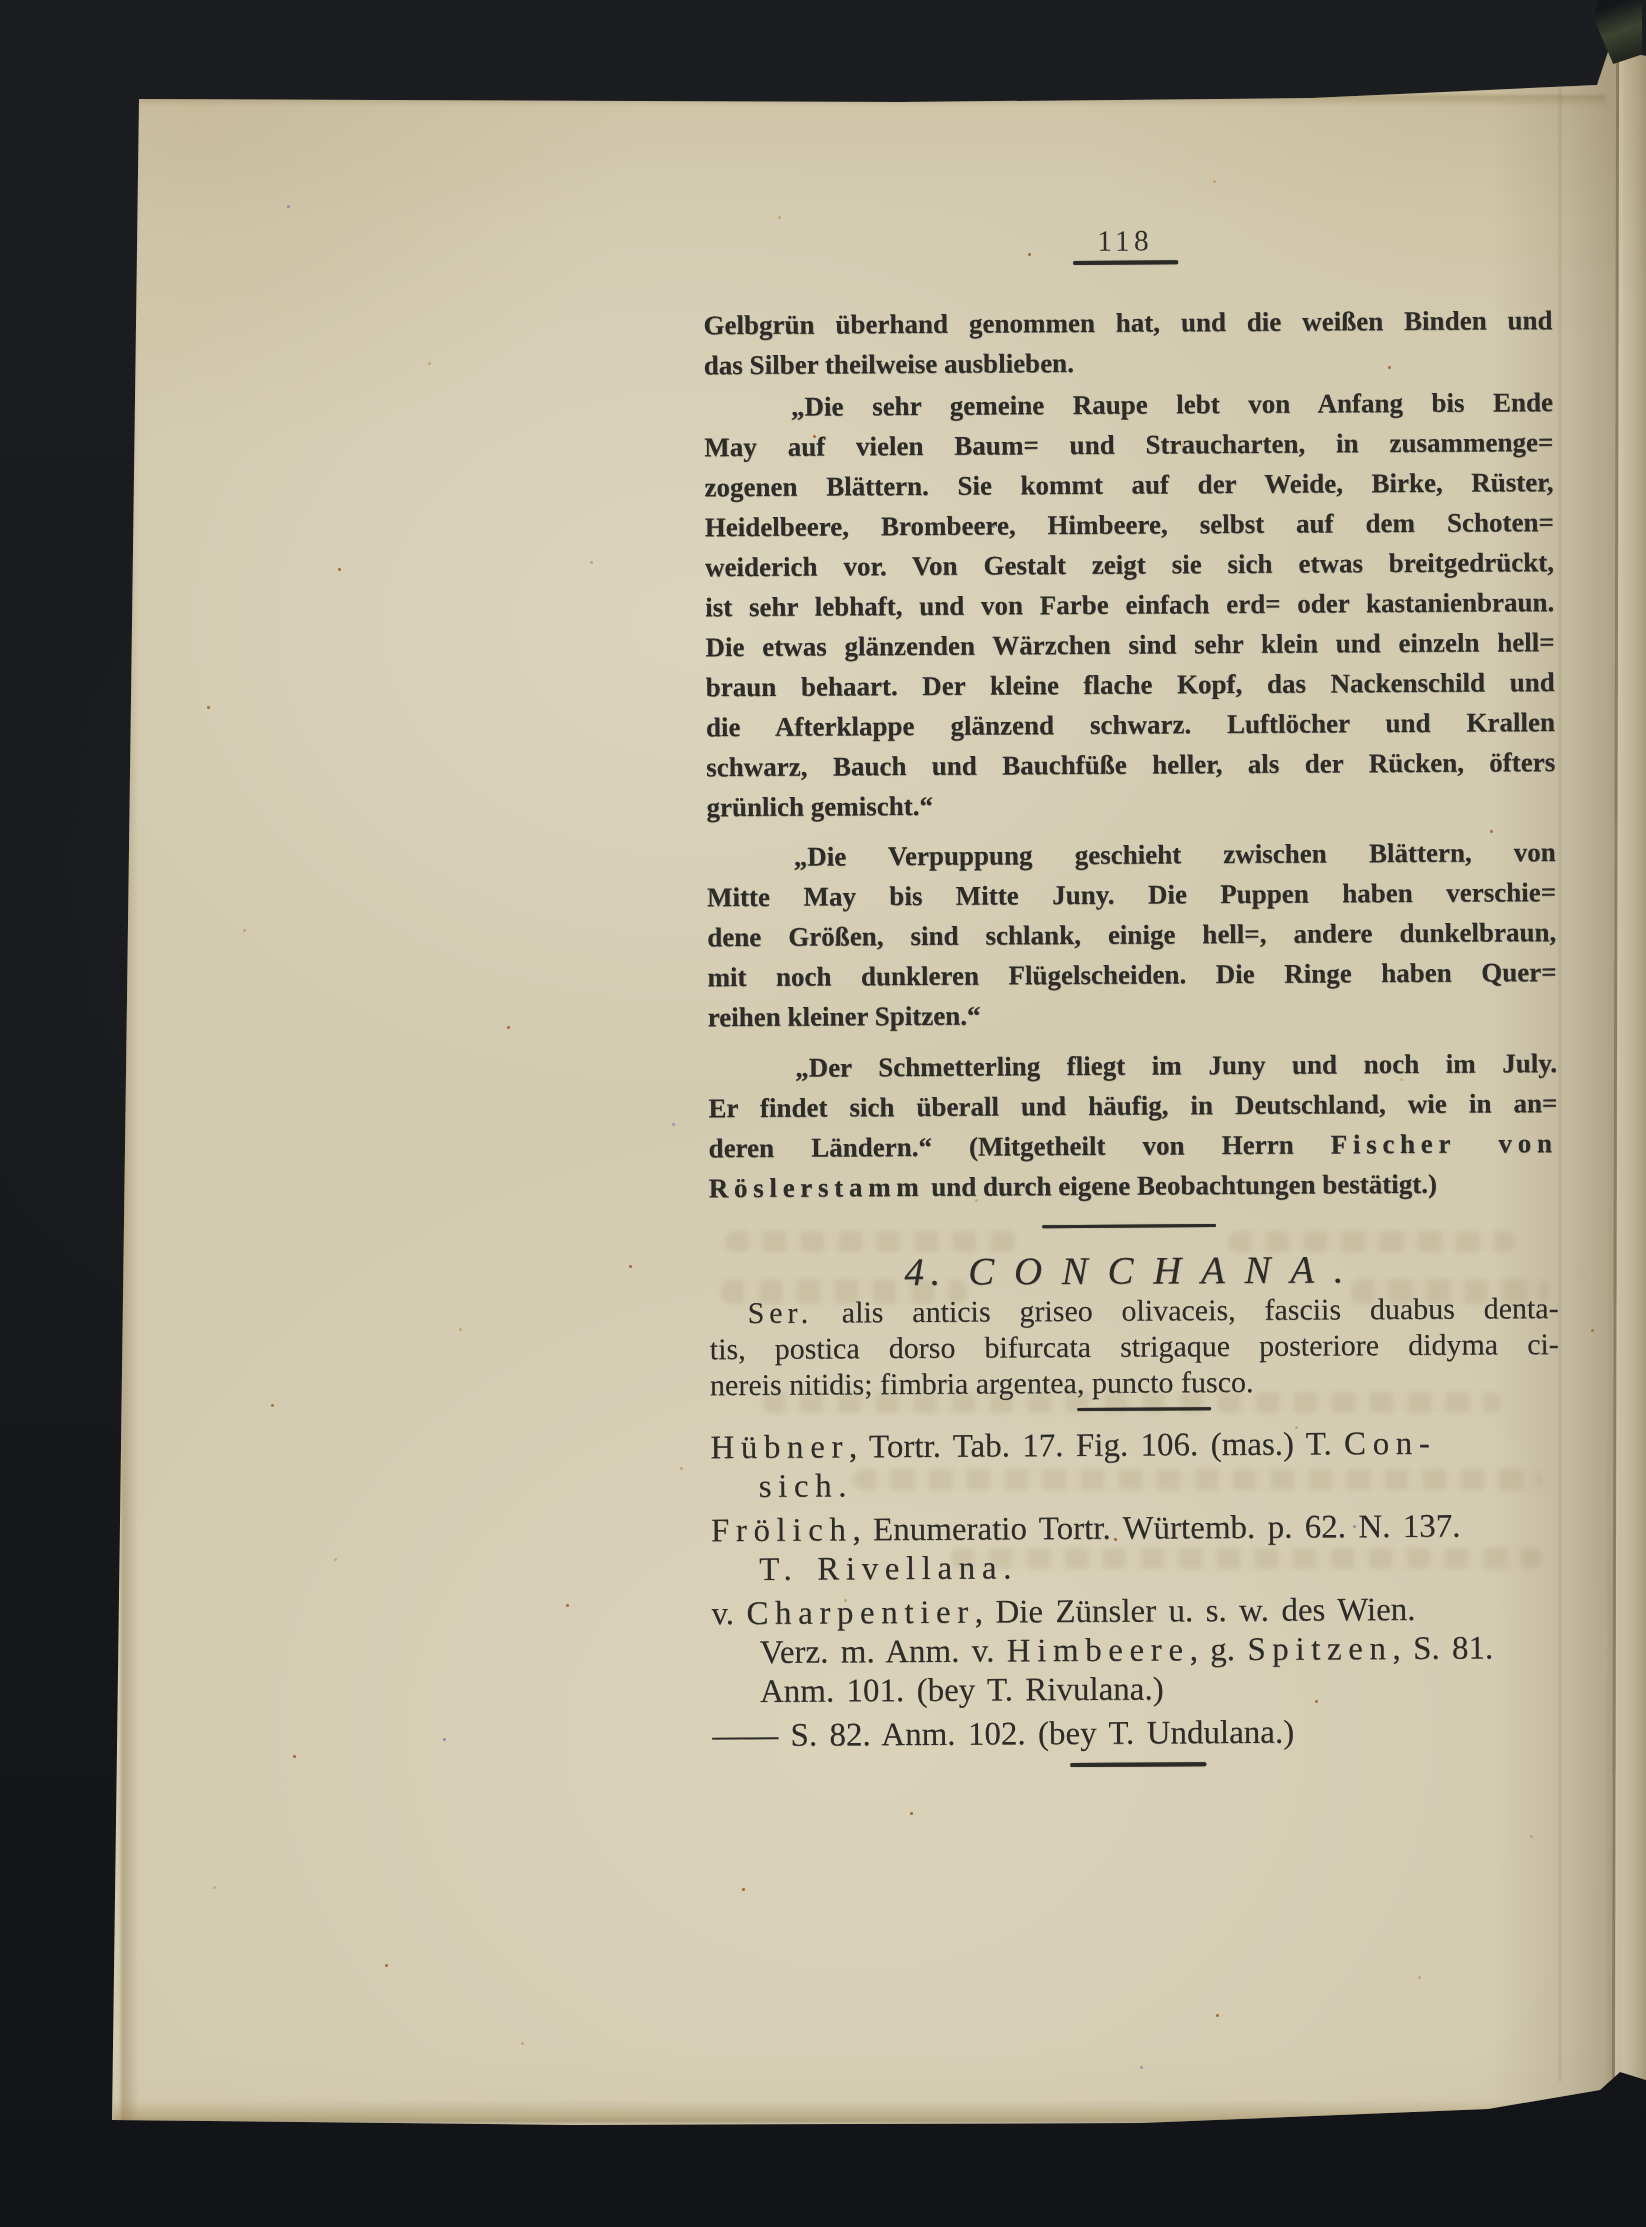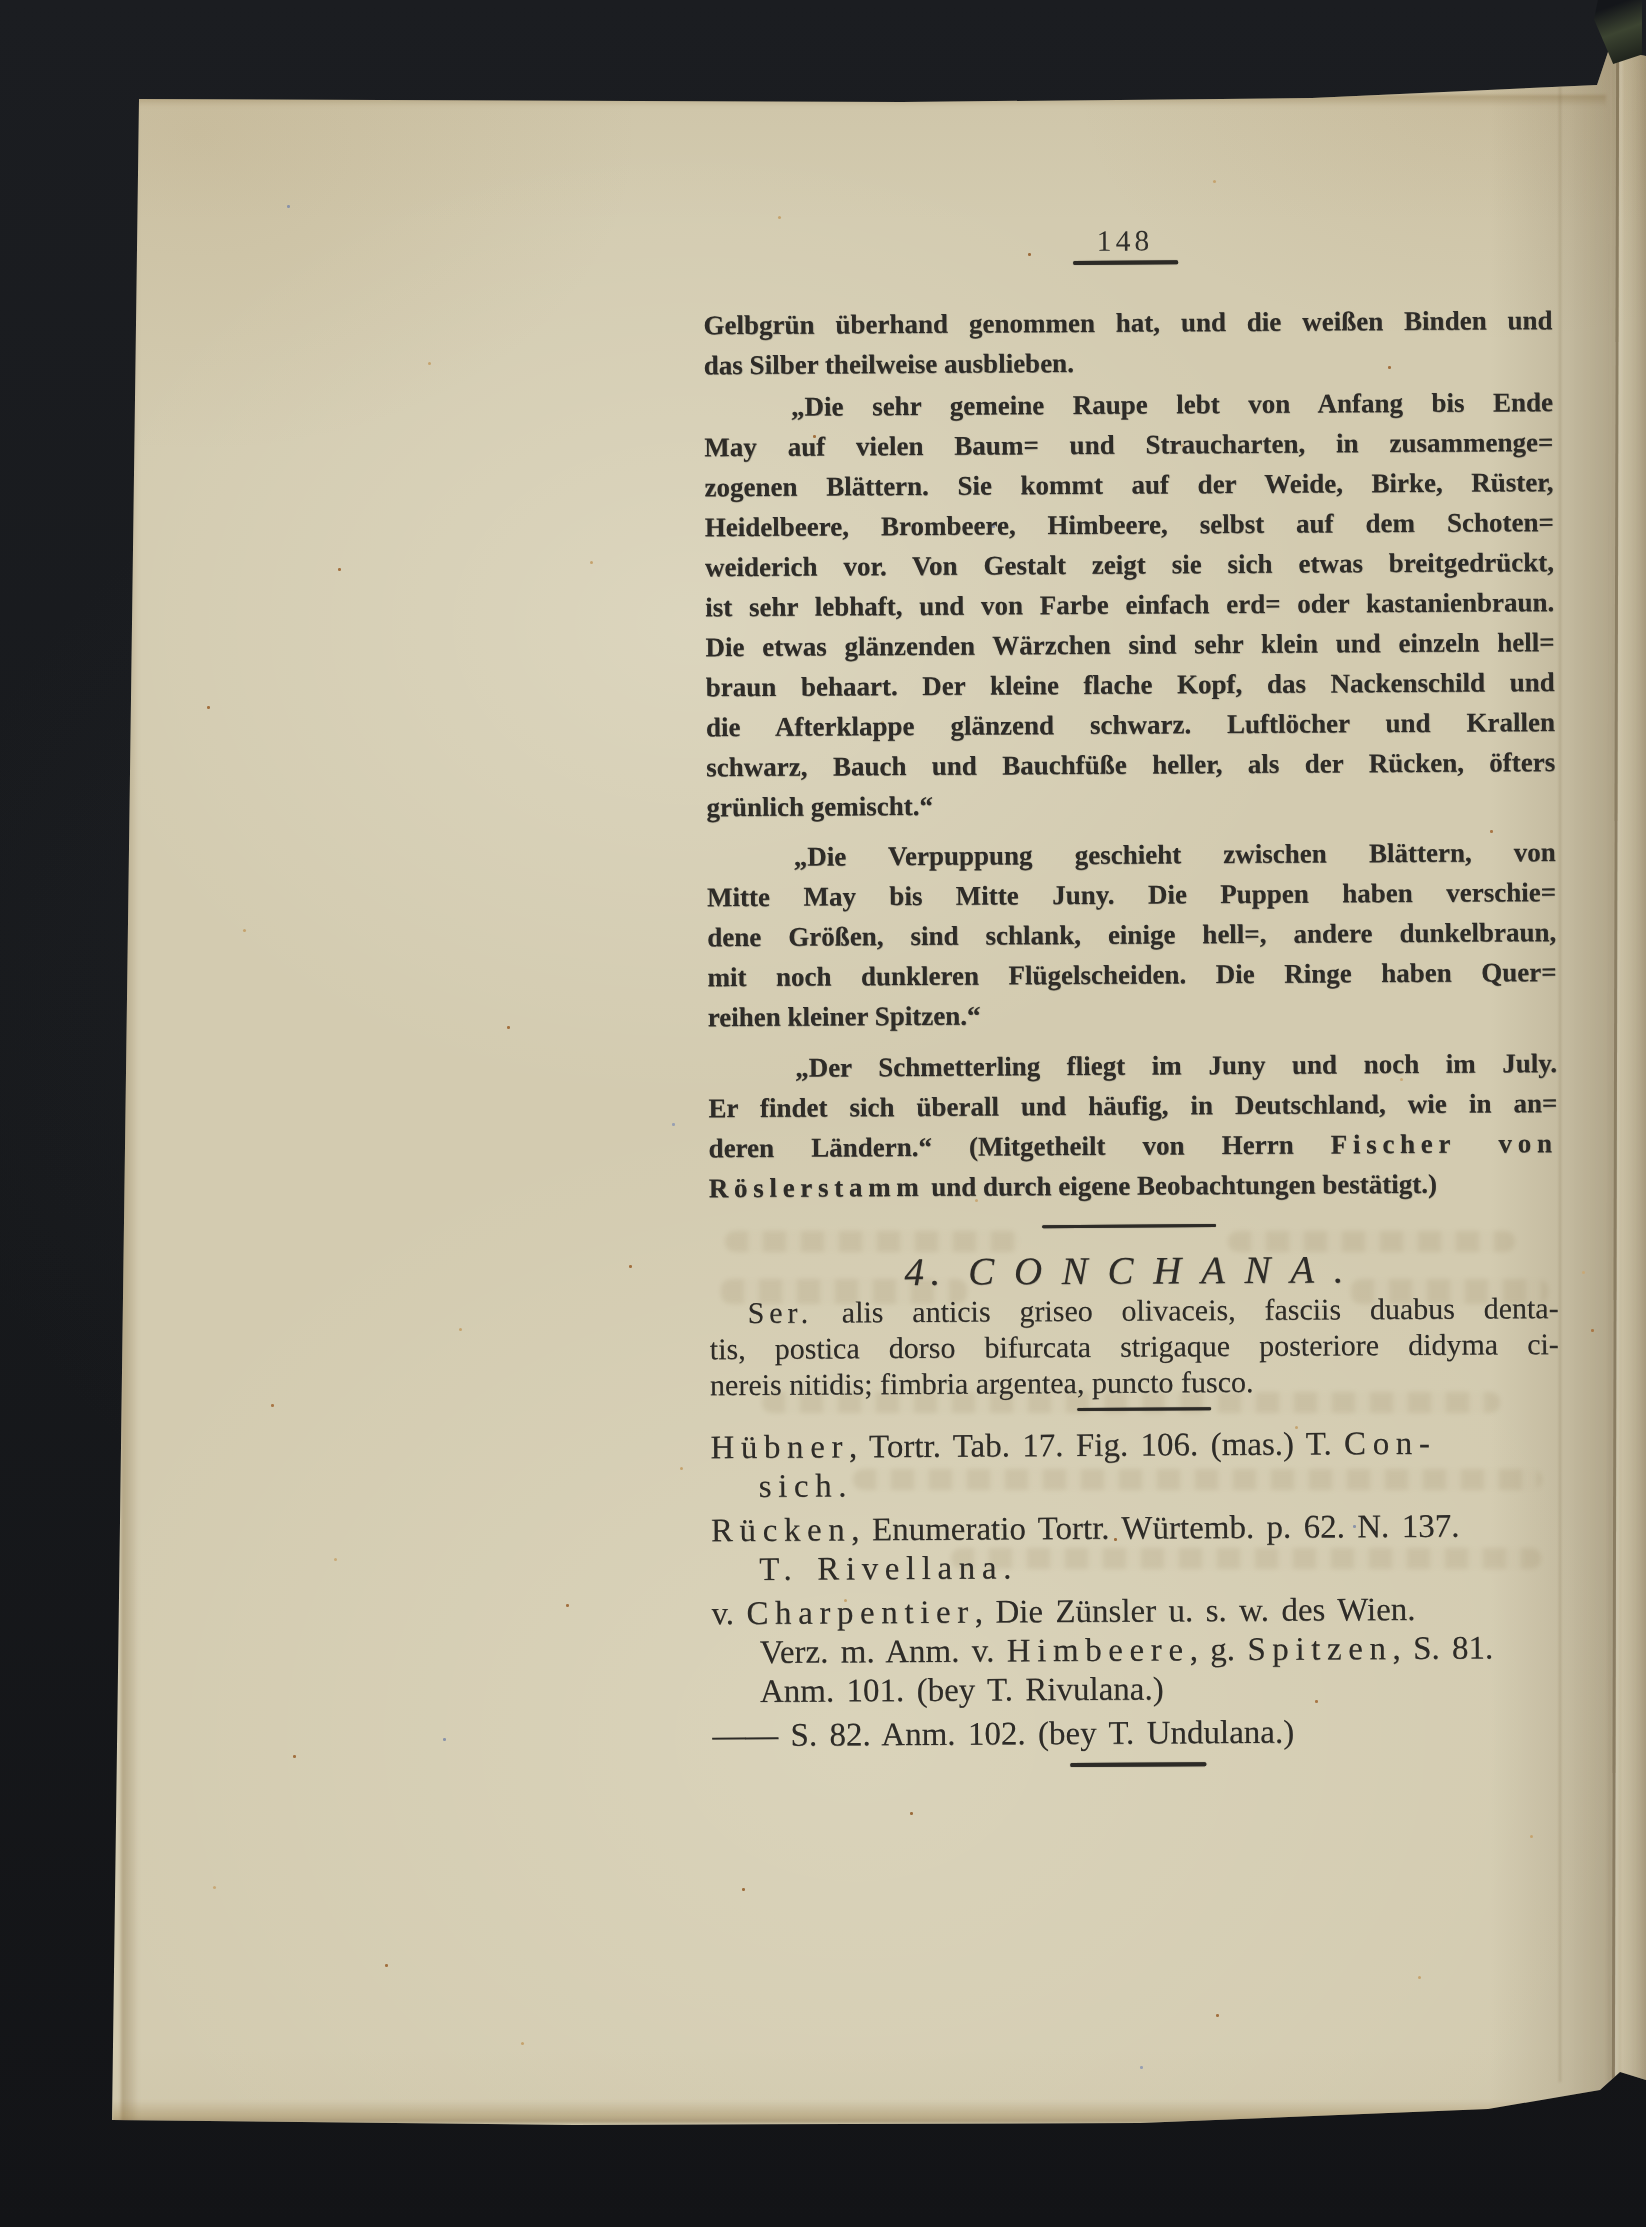--- a/index.html
+++ b/index.html
@@ -129,21 +129,21 @@
     <div class="ghost" style="left:725px;top:1231px;width:295px"></div>
     <div class="ghost" style="left:1228px;top:1231px;width:287px"></div>
     <div class="ghost" style="left:721px;top:1279px;width:246px;height:24.6px"></div>
     <div class="ghost" style="left:1351px;top:1279px;width:197px;height:24.6px"></div>
     <div class="ghost" style="left:762px;top:1392px;width:738px"></div>
     <div class="ghost" style="left:853px;top:1469px;width:689px"></div>
     <div class="ghost" style="left:951px;top:1548px;width:590px"></div>
 
     <div class="content">
       <div class="pageno">
-        <span>148</span>
+        <span>118</span>
         <div class="pageno-rule"></div>
       </div>
 
       <div class="bodytext">
         <div class="para fraktur">
             <div class="line fill"><span>Gelbgrün überhand genommen hat, und die weißen Binden und</span></div>
             <div class="line"><span>das Silber theilweise ausblieben.</span></div>
           </div>
         <div class="para fraktur">
             <div class="line indent fill"><span>„Die sehr gemeine Raupe lebt von Anfang bis Ende</span></div>
@@ -187,21 +187,21 @@
         </div>
 
       <div class="rule rule-2"></div>
 
       <div class="refs">
         <div class="ref">
             <div class="line"><span class="sp">Hübner</span><span>, Tortr. Tab. 17. Fig. 106. (mas.) T. </span><span class="sp">Con-</span></div>
             <div class="line hang"><span class="sp">sich.</span></div>
           </div>
         <div class="ref">
-            <div class="line"><span class="sp">Rücken</span><span>, Enumeratio Tortr. Würtemb. p. 62. N. 137.</span></div>
+            <div class="line"><span class="sp">Frölich</span><span>, Enumeratio Tortr. Würtemb. p. 62. N. 137.</span></div>
             <div class="line hang"><span class="sp">T. Rivellana.</span></div>
           </div>
         <div class="ref">
             <div class="line"><span>v. </span><span class="sp">Charpentier</span><span>, Die Zünsler u. s. w. des Wien.</span></div>
             <div class="line hang"><span>Verz. m. Anm. v. </span><span class="sp">Himbeere</span><span>, g. </span><span class="sp">Spitzen</span><span>, S. 81.</span></div>
             <div class="line hang"><span>Anm. 101. (bey T. Rivulana.)</span></div>
           </div>
         <div class="ref">
             <div class="line"><span>——  S. 82. Anm. 102. (bey T. Undulana.)</span></div>
           </div>

